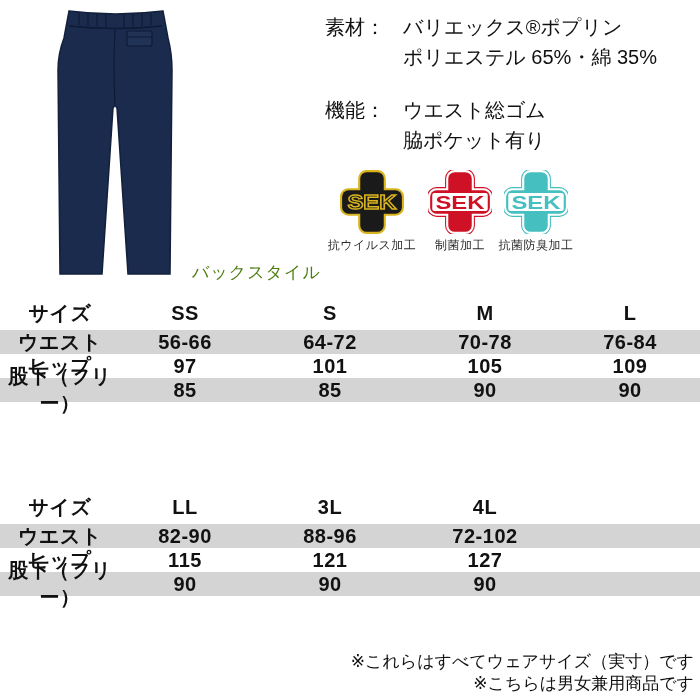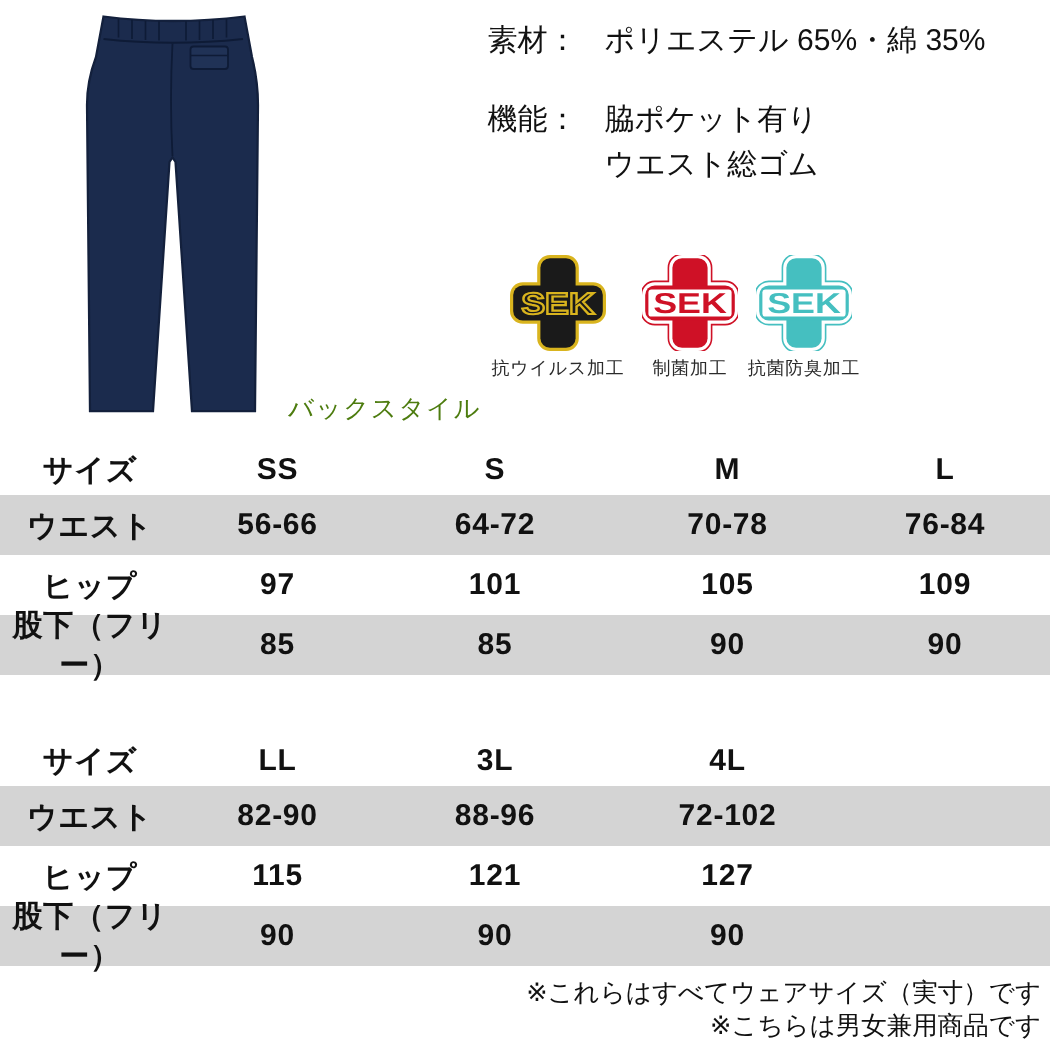--- a/index.html
+++ b/index.html
@@ -16,21 +16,21 @@
   .spec-block{display:flex;margin-bottom:23px;}
   .spec-label{width:78px;font-size:20px;line-height:30px;white-space:nowrap;flex:0 0 78px;}
   .spec-lines{font-size:20px;line-height:30px;}
   .spec-lines div{white-space:nowrap;}
   
   .cert{position:absolute;top:170px;text-align:center;}
   .cert svg{display:block;margin:0 auto;}
   .cert-label{font-size:12px;color:#2b2b2b;margin-top:3px;white-space:nowrap;letter-spacing:0.5px;}
   
   .size-table{position:absolute;left:0;width:700px;}
-  .t-row{display:flex;height:40px;align-items:center;}
+  .t-row{display:flex;height:24px;align-items:center;}
   .t-row.t-header{height:34px;}
   .t-row.t-gray{background:#d4d4d4;}
   .t-cell{text-align:center;font-size:20px;letter-spacing:0.5px;font-weight:bold;}
   .t-cell:nth-child(1){width:120px;}
   .t-cell:nth-child(2){width:130px;}
   .t-cell:nth-child(3){width:160px;}
   .t-cell:nth-child(4){width:150px;}
   .t-cell:nth-child(5){width:140px;}
   
   .notes{position:absolute;right:6px;top:651px;text-align:right;font-size:17px;line-height:22px;color:#111;}
@@ -48,28 +48,29 @@
     <rect x="72" y="27" width="25" height="15" rx="2" fill="#203256" stroke="#0e1b36" stroke-width="1.2"></rect>
     <path d="M72,33 L97,33" stroke="#0e1b36" stroke-width="1" fill="none"></path>
   </svg>
 </div>
 <div class="caption">バックスタイル</div>
 
 <div class="specs">
   <div class="spec-block">
     <div class="spec-label">素材：</div>
     <div class="spec-lines">
+      <div>バリエックス®ポプリン</div>
       <div>ポリエステル 65%・綿 35%</div>
     </div>
   </div>
   <div class="spec-block">
     <div class="spec-label">機能：</div>
     <div class="spec-lines">
+      <div>ウエスト総ゴム</div>
       <div>脇ポケット有り</div>
-      <div>ウエスト総ゴム</div>
     </div>
   </div>
 </div>
 
 <div class="cert" style="left:322px;width:100px;">
   <svg width="64" height="64" viewBox="0 0 60 60">
     <g>
       <rect x="19" y="2" width="22" height="56" rx="6" fill="#1a1a1a" stroke="#d9b41e" stroke-width="4"></rect>
       <rect x="2" y="19" width="56" height="22" rx="6" fill="#1a1a1a" stroke="#d9b41e" stroke-width="4"></rect>
       <rect x="19" y="2" width="22" height="56" rx="6" fill="#1a1a1a"></rect>

